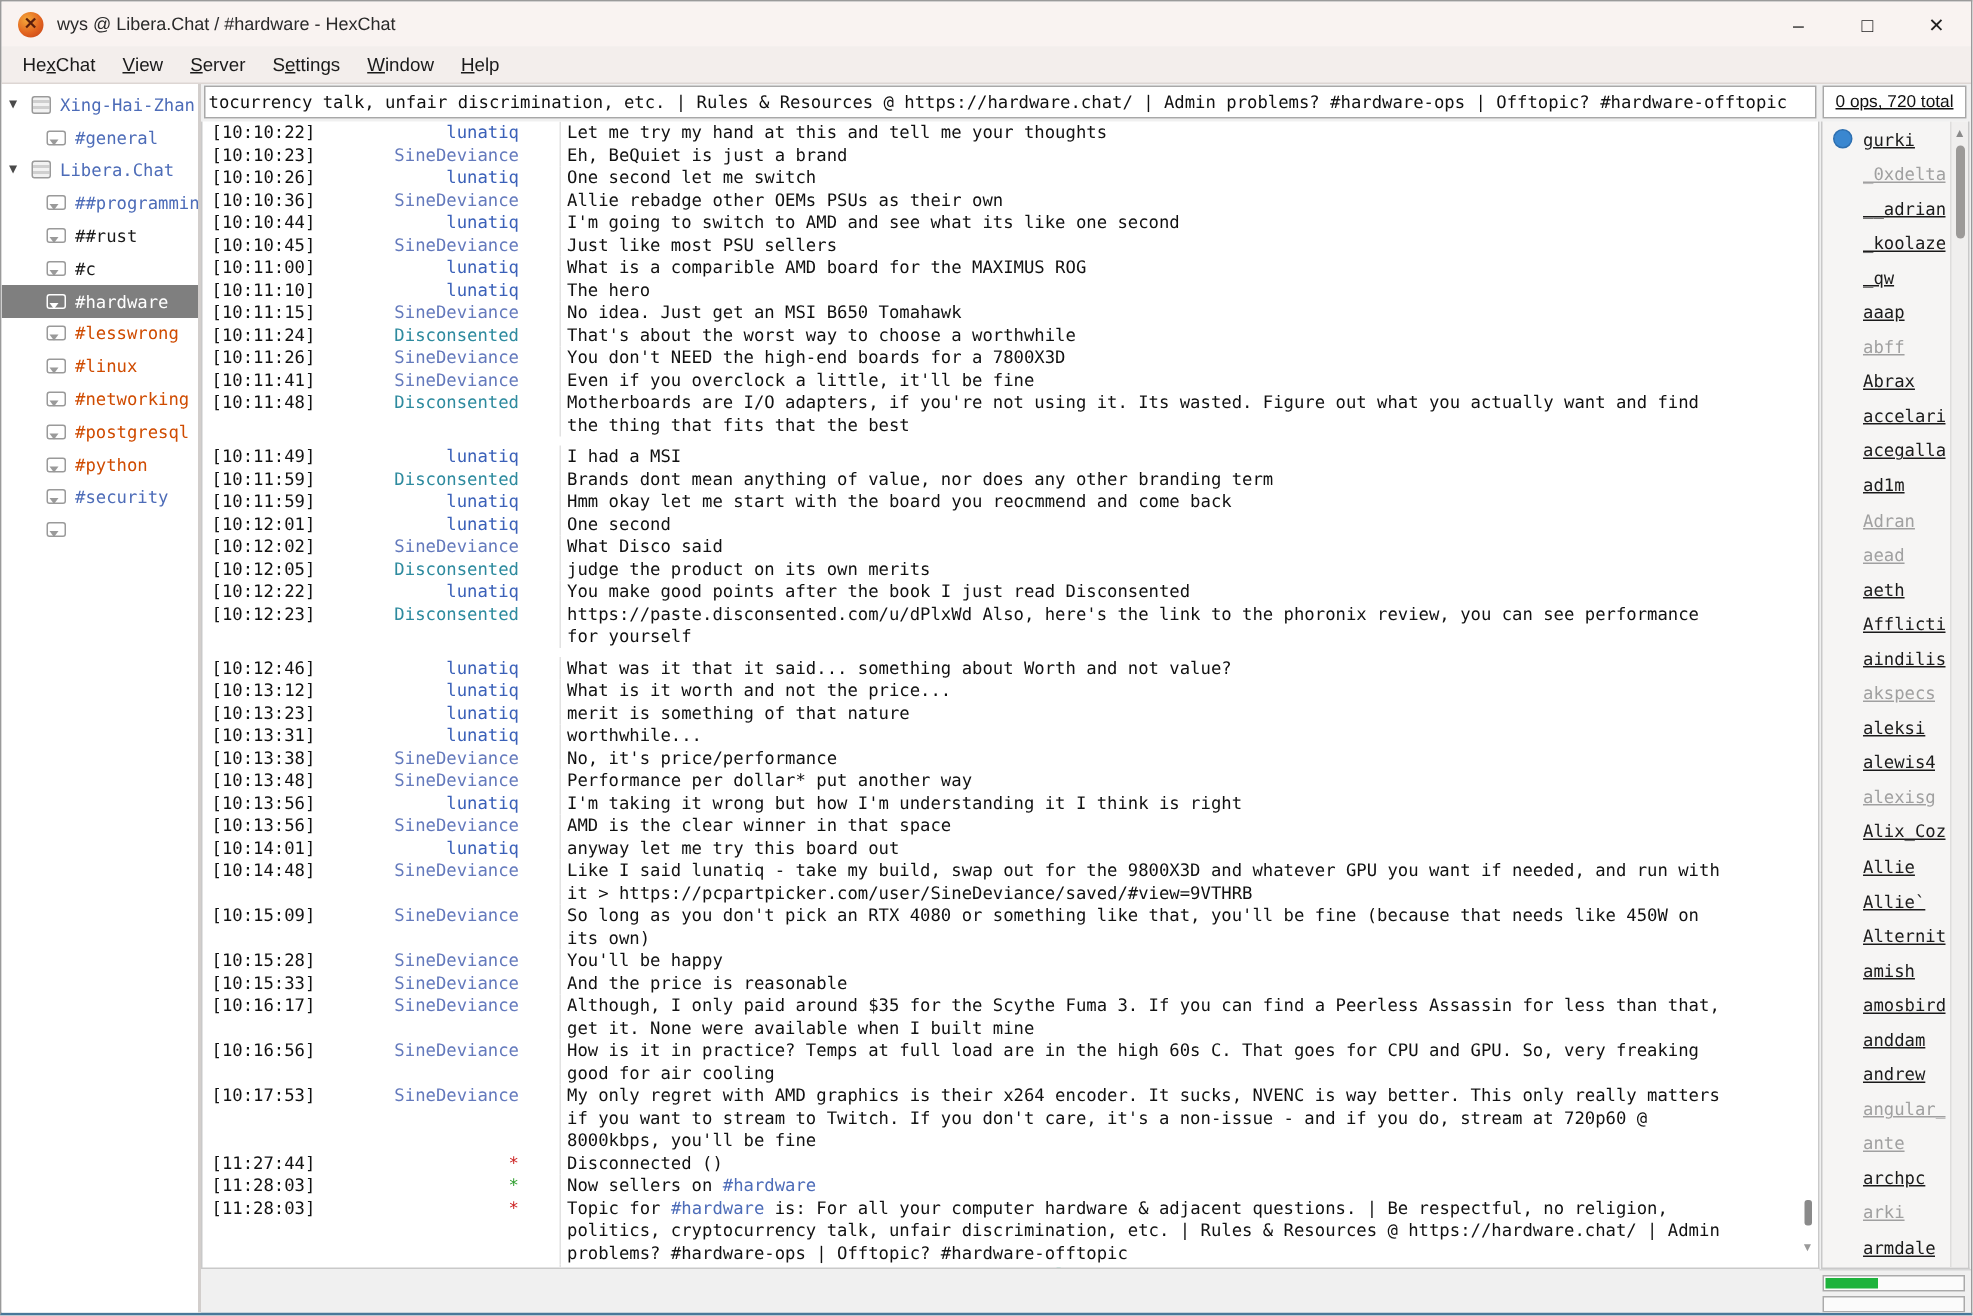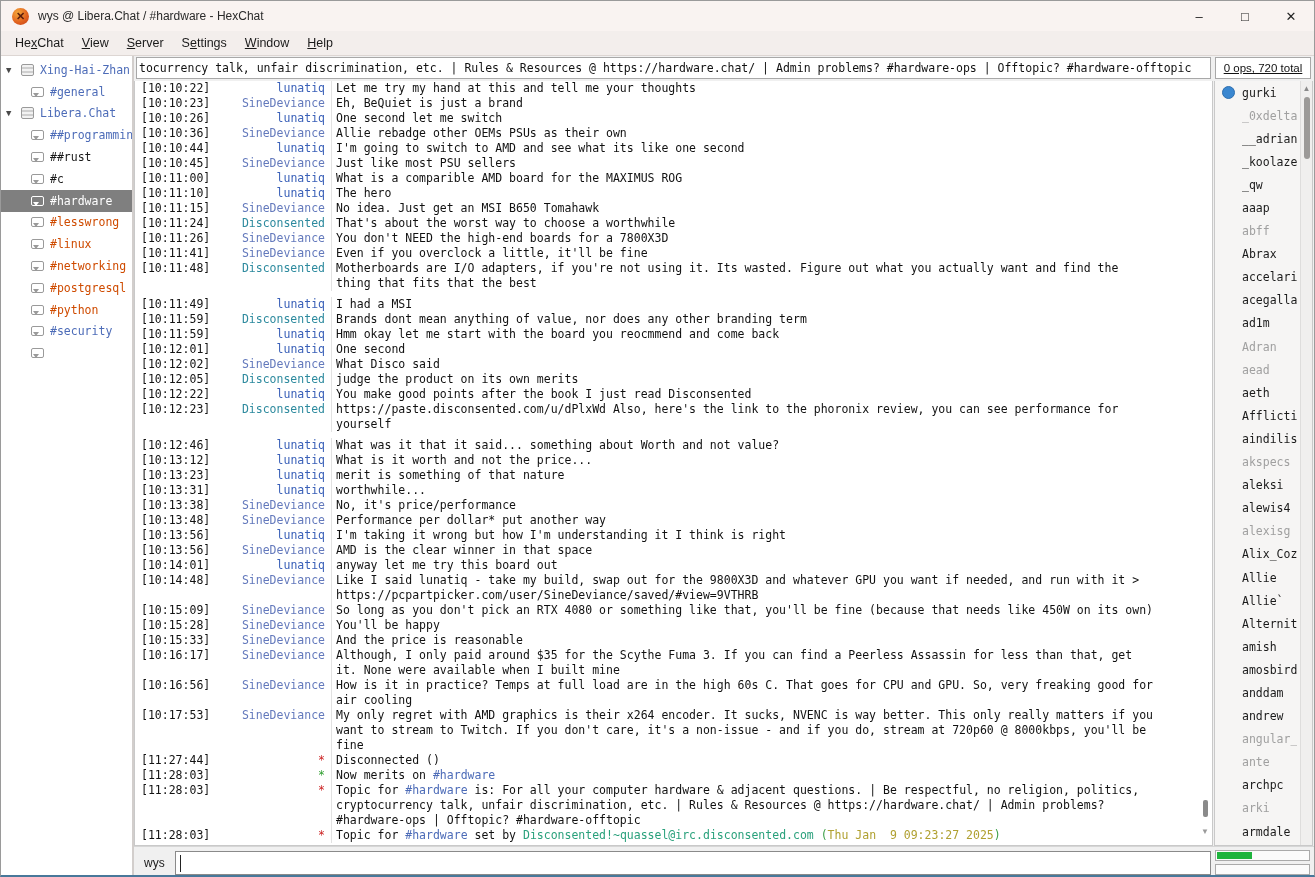--- a/index.html
+++ b/index.html
@@ -50,36 +50,36 @@
   .topic-row{ grid-column:2; grid-row:1; padding:1px 2px 2px 2px; background:#f0f0f0; }
   .topic-entry{ width:100%; height:100%; background:#fff; border:1px solid #a8a8a8;
     font-family:"DejaVu Sans Mono","Liberation Mono",monospace; font-size:11.5px;
     line-height:20px; white-space:nowrap; overflow:hidden; padding-left:2px; color:#111; }
   .ops-box{ grid-column:3; grid-row:1; margin:1px 3px 2px 2px; background:#fff; border:1px solid #a8a8a8;
     display:flex; align-items:center; justify-content:center; font-size:11.5px; color:#111; white-space:nowrap;text-decoration:underline; }
   
   .chat-pane{ grid-column:2; grid-row:2; background:#fff; border:1px solid #c9c9c9; border-top:none;
     overflow:hidden; position:relative;
     font-family:"DejaVu Sans Mono","Liberation Mono",monospace; font-size:11.5px; line-height:15px; color:#111; }
-  .msg-row{ display:grid; grid-template-columns:78px 118px 1fr; }
+  .msg-row{ display:grid; grid-template-columns:78px 118px 1fr;gap:21px; }
   .msg-row.gap{ margin-top:6px; }
   .msg-time{ padding-left:6px; white-space:nowrap; }
   .msg-nick{ text-align:right; padding-right:6px; white-space:nowrap; }
   .msg-text{ border-left:1px solid #e2e2e2; padding:0 54px 0 4px; white-space:pre-wrap; word-wrap:break-word; }
   .chat-scroll-thumb{ position:absolute; right:4px; bottom:28px; width:5px; height:17px; background:#8a8a8a; border-radius:2px; }
   .chat-scroll-arrow{ position:absolute; right:2px; bottom:6px; width:10px; text-align:center;
     font-size:8px; color:#9a9a9a; font-family:"Liberation Sans",sans-serif; }
   
   .userlist-pane{ grid-column:3; grid-row:2; background:#f6f5f4; border:1px solid #c9c9c9; border-top:none;
     margin:0 1px; position:relative; overflow:hidden;
     font-family:"DejaVu Sans Mono","Liberation Mono",monospace; font-size:11.5px; }
   .user-row{ height:23.1px; display:flex; align-items:center; white-space:nowrap; overflow:hidden; padding-right:13px; }
   .user-icon{ width:13px; height:13px; flex:none; margin:0 7px 0 7px; border-radius:50%; }
   .user-icon.op{ background:#3a87d0; border:1px solid #2d6fb0; }
-  .user-name{ color:#1a1a1a; overflow:hidden; }
+  .user-name{ color:#1a1a1a; overflow:hidden;text-decoration:underline; }
   .user-name.away{ color:#a0a0a0; }
   .ul-scroll{ position:absolute; right:0; top:0; bottom:0; width:12px; background:#f0efee; border-left:1px solid #dedddc; }
   .ul-scroll-up{ position:absolute; top:3px; left:0; width:100%; text-align:center; font-size:8px; color:#8a8a8a;
     font-family:"Liberation Sans",sans-serif; }
   .ul-scroll-thumb{ position:absolute; top:16px; left:3px; width:6px; height:62px; background:#9c9a98; border-radius:3px; }
   
   .input-row{ grid-column:2; grid-row:3; display:flex; align-items:center; background:#f0f0f0;
     border-top:1px solid #d6d6d6; padding:0 2px; }
   .nick-label{ font-size:12px; color:#1a1a1a; padding:0 10px 0 8px; }
   .input-entry{ flex:1; height:24px; background:#fff; border:1px solid #8a8a8a; position:relative; }
@@ -435,21 +435,21 @@
             <div class="msg-text"><span>My only regret with AMD graphics is their x264 encoder. It sucks, NVENC is way better. This only really matters if you want to stream to Twitch. If you don't care, it's a non-issue - and if you do, stream at 720p60 @ 8000kbps, you'll be fine</span></div>
           </div>
           <div class="msg-row">
             <div class="msg-time">[11:27:44]</div>
             <div class="msg-nick" style="color: rgb(204, 34, 34);">*</div>
             <div class="msg-text"><span>Disconnected ()</span></div>
           </div>
           <div class="msg-row">
             <div class="msg-time">[11:28:03]</div>
             <div class="msg-nick" style="color: rgb(46, 158, 46);">*</div>
-            <div class="msg-text"><span>Now merits on </span><span style="color: rgb(77, 108, 184);">#hardware</span></div>
+            <div class="msg-text"><span>Now sellers on </span><span style="color: rgb(77, 108, 184);">#hardware</span></div>
           </div>
           <div class="msg-row">
             <div class="msg-time">[11:28:03]</div>
             <div class="msg-nick" style="color: rgb(204, 34, 34);">*</div>
             <div class="msg-text"><span>Topic for </span><span style="color: rgb(77, 108, 184);">#hardware</span><span> is: For all your computer hardware &amp; adjacent questions. | Be respectful, no religion, politics, cryptocurrency talk, unfair discrimination, etc. | Rules &amp; Resources @ https://hardware.chat/ | Admin problems? #hardware-ops | Offtopic? #hardware-offtopic</span></div>
           </div>
           <div class="msg-row">
             <div class="msg-time">[11:28:03]</div>
             <div class="msg-nick" style="color: rgb(204, 34, 34);">*</div>
             <div class="msg-text"><span>Topic for </span><span style="color: rgb(77, 108, 184);">#hardware</span><span> set by </span><span style="color: rgb(42, 161, 124);">Disconsented!~quassel@irc.disconsented.com</span><span style="color: rgb(61, 160, 72);"> (</span><span style="color: rgb(176, 160, 48);">Thu Jan  9 09:23:27 2025</span><span style="color: rgb(61, 160, 72);">)</span></div>
@@ -593,26 +593,20 @@
             <span class="user-icon"></span>
             <span class="user-name">armdale</span>
           </div>
         </div>
       <div class="ul-scroll">
         <div class="ul-scroll-up">▲</div>
         <div class="ul-scroll-thumb"></div>
       </div>
     </div>
 
-    <div class="input-row">
-      <div class="nick-label">wys</div>
-      <div class="input-entry">
-        <div class="input-caret"></div>
-      </div>
-    </div>
 
     <div class="meters">
       <div class="meter">
         <div class="meter-fill" style="width: 38%;"></div>
       </div>
       <div class="meter"></div>
     </div>
 
   </div>
 </div>

